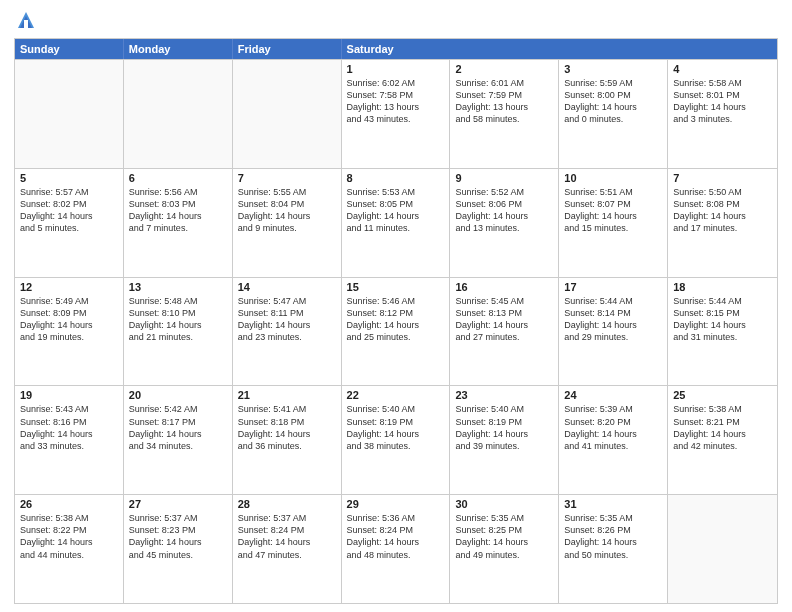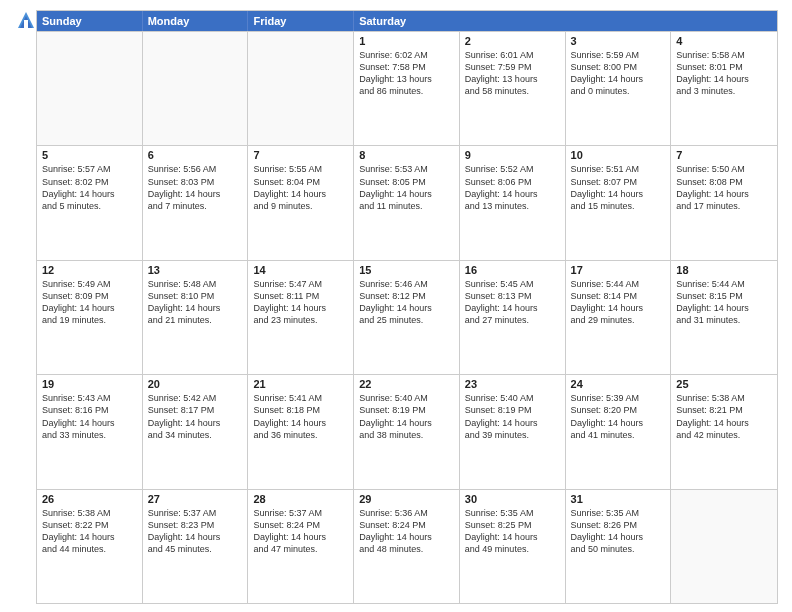--- a/index.html
+++ b/index.html
@@ -8,21 +8,21 @@
       background: #fff;
       width: 792px;
       height: 612px;
       overflow: hidden;
     }
     .page {
       width: 792px;
       height: 612px;
       background: #fff;
       display: flex;
-      flex-direction: row;
+      flex-direction: column;
       padding: 10px 14px 8px 14px;
     }
     .header {
       display: flex;
       justify-content: space-between;
       align-items: flex-start;
       margin-bottom: 8px;
     }
     .logo {
       display: flex;
@@ -154,21 +154,21 @@
     <div class="cal-body">
     <div class="cal-row">
           <div class="cal-cell empty"></div>
           <div class="cal-cell empty"></div>
           <div class="cal-cell empty"></div>
           <div class="cal-cell">
             <div class="day-num">1</div>
             <div class="cell-line">Sunrise: 6:02 AM</div>
             <div class="cell-line">Sunset: 7:58 PM</div>
             <div class="cell-line">Daylight: 13 hours</div>
-            <div class="cell-line">and 86 minutes.</div>
+            <div class="cell-line">and 43 minutes.</div>
           </div>
           <div class="cal-cell">
             <div class="day-num">2</div>
             <div class="cell-line">Sunrise: 6:01 AM</div>
             <div class="cell-line">Sunset: 7:59 PM</div>
             <div class="cell-line">Daylight: 13 hours</div>
             <div class="cell-line">and 58 minutes.</div>
           </div>
           <div class="cal-cell">
             <div class="day-num">3</div>

